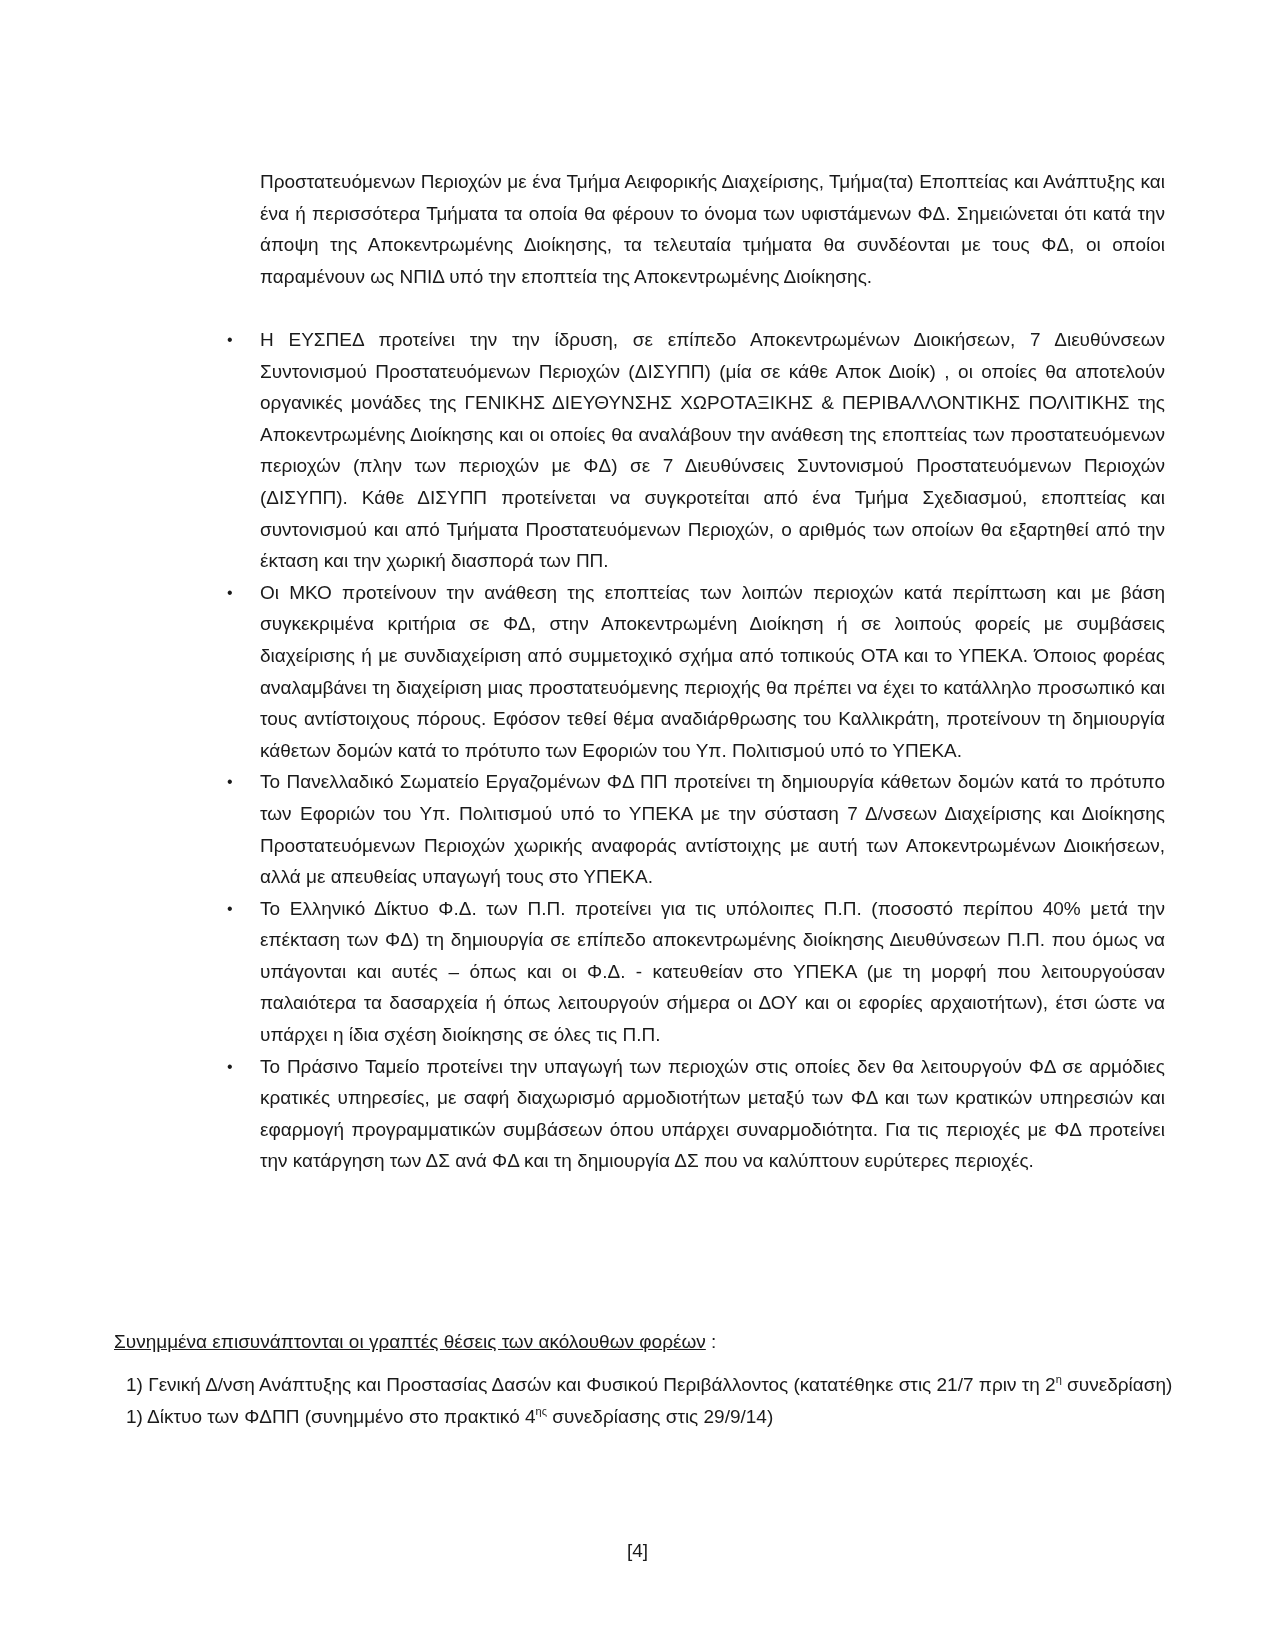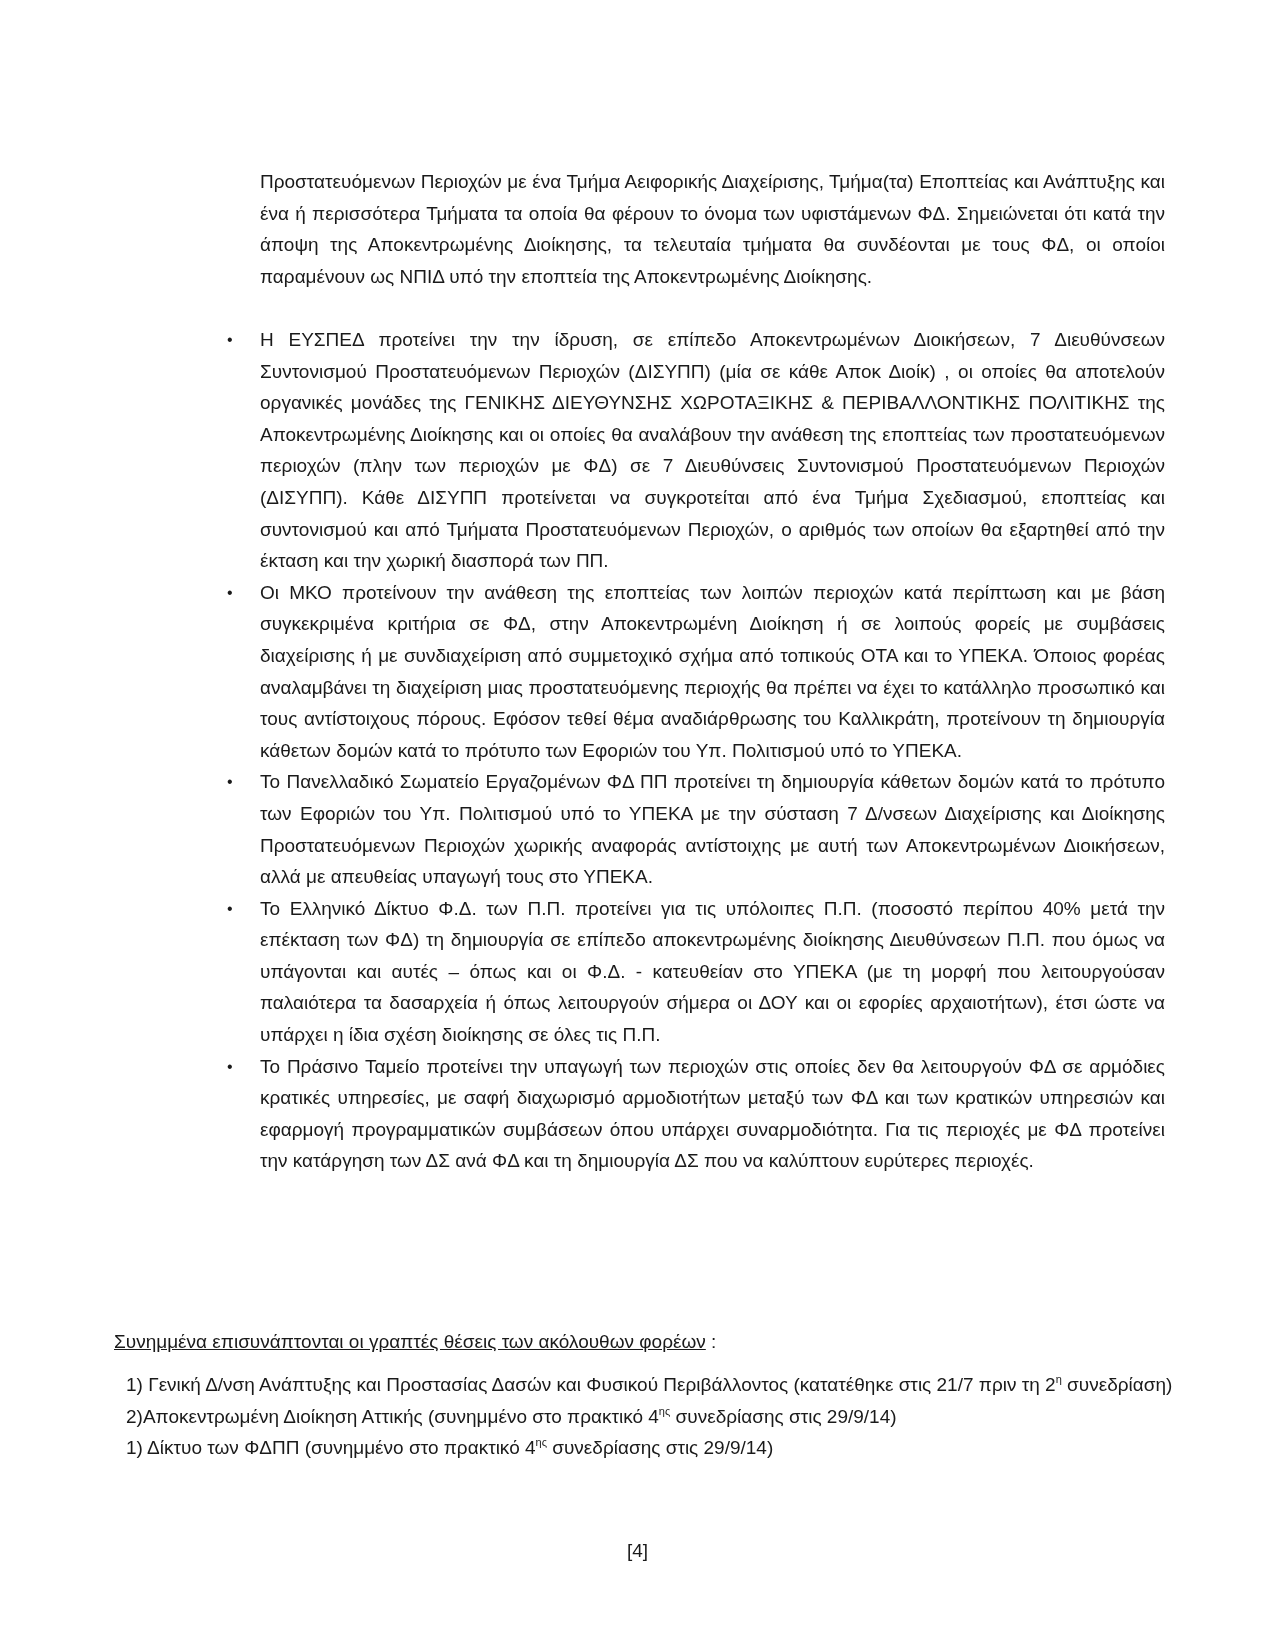--- a/index.html
+++ b/index.html
@@ -34,18 +34,17 @@
     <li><span class="bullet">•</span><span>Το Ελληνικό Δίκτυο Φ.Δ. των Π.Π. προτείνει για τις υπόλοιπες Π.Π. (ποσοστό περίπου 40% μετά την επέκταση των ΦΔ) τη δημιουργία σε επίπεδο αποκεντρωμένης διοίκησης Διευθύνσεων Π.Π. που όμως να υπάγονται και αυτές – όπως και οι Φ.Δ. - κατευθείαν στο ΥΠΕΚΑ (με τη μορφή που λειτουργούσαν παλαιότερα τα δασαρχεία ή όπως λειτουργούν σήμερα οι ΔΟΥ και οι εφορίες αρχαιοτήτων), έτσι ώστε να υπάρχει η ίδια σχέση διοίκησης σε όλες τις Π.Π.</span></li>
     <li><span class="bullet">•</span><span>Το Πράσινο Ταμείο προτείνει την υπαγωγή των περιοχών στις οποίες δεν θα λειτουργούν ΦΔ σε αρμόδιες κρατικές υπηρεσίες, με σαφή διαχωρισμό αρμοδιοτήτων μεταξύ των ΦΔ και των κρατικών υπηρεσιών και εφαρμογή προγραμματικών συμβάσεων όπου υπάρχει συναρμοδιότητα. Για τις περιοχές με ΦΔ προτείνει την κατάργηση των ΔΣ ανά ΦΔ και τη δημιουργία ΔΣ που να καλύπτουν ευρύτερες περιοχές.</span></li>
   </ul>
 
   <p class="attach attach-head" style="margin:0;">
     <span class="u">Συνημμένα επισυνάπτονται οι γραπτές θέσεις των ακόλουθων φορέων</span><span> :</span>
   </p>
 
   <ul class="attach attach-list">
     <li><span>1) Γενική Δ/νση Ανάπτυξης και Προστασίας Δασών και Φυσικού Περιβάλλοντος (κατατέθηκε στις 21/7 πριν τη 2</span><sup>η</sup><span> συνεδρίαση)</span></li>
-    <li><span>2)Αποκεντρωμένη Διοίκηση Αττικής (συνημμένο στο πρακτικό 4</span><sup>ης</sup><span> συνεδρίασης στις 29/9/14)</span></li>
     <li><span>1) Δίκτυο των ΦΔΠΠ (συνημμένο στο πρακτικό 4</span><sup>ης</sup><span> συνεδρίασης στις 29/9/14)</span></li>
   </ul>
 
   <div class="pagenum">[4]</div>
 </div>
 
 </body></html>

